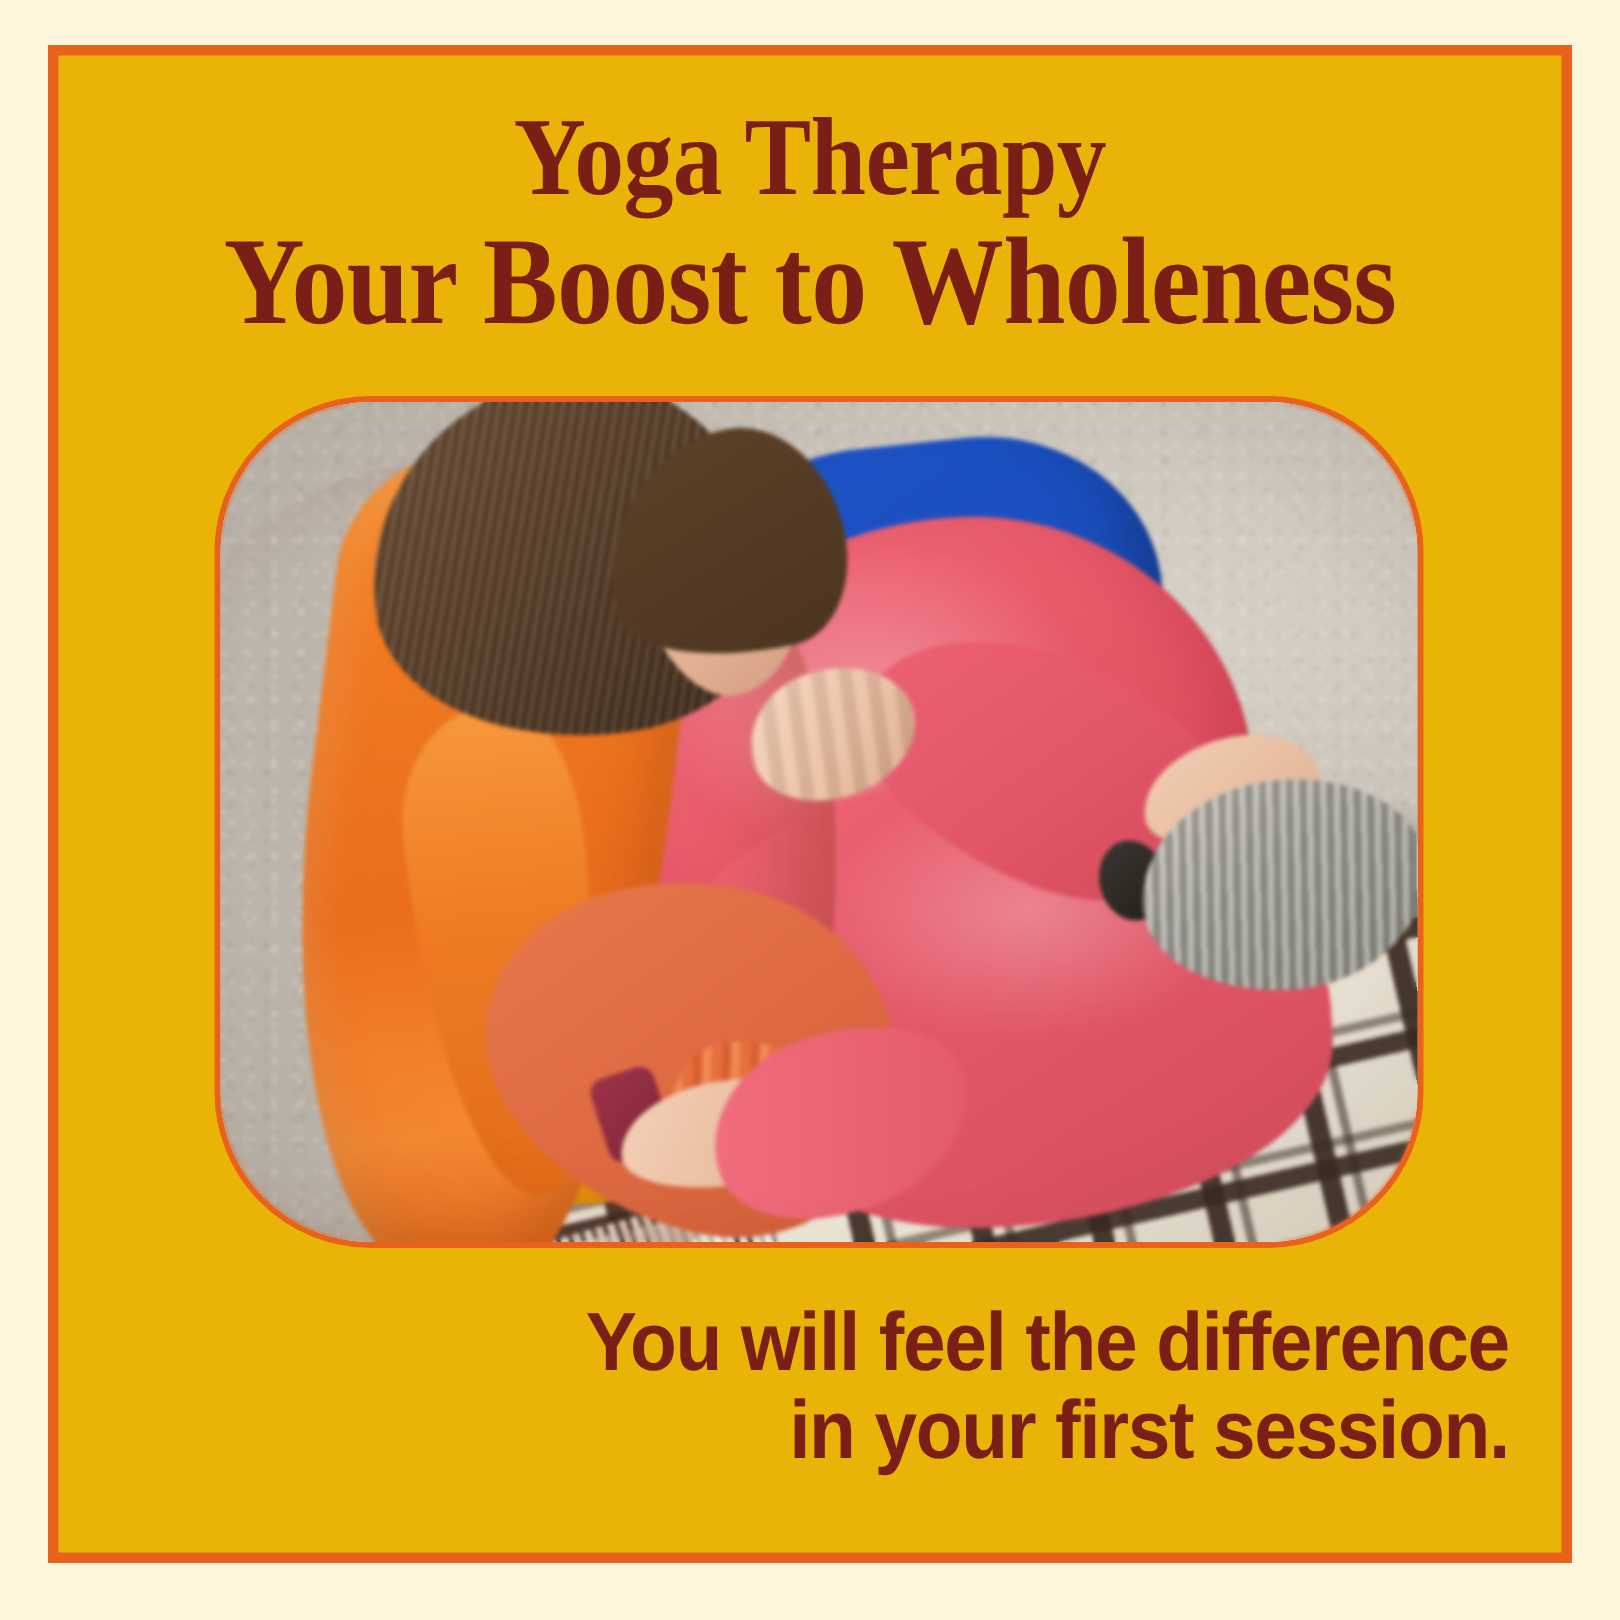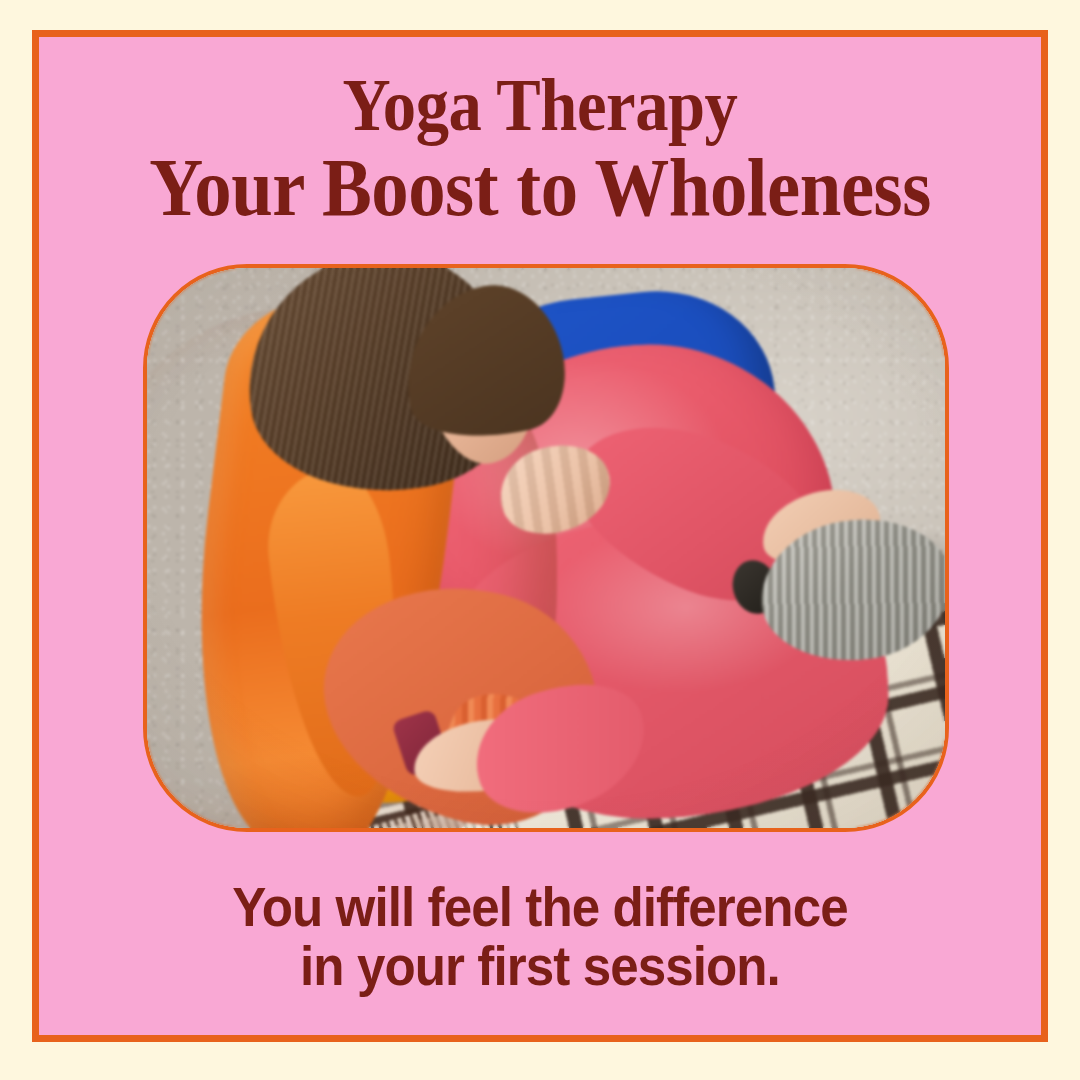--- a/index.html
+++ b/index.html
@@ -10,21 +10,21 @@
   }
   #poster {
     position:relative;
     width:1080px; height:1080px;
     background:#FEF7DE;
   }
   #panel {
     position:absolute;
     left:32px; top:30px;
     width:1016px; height:1012px;
-    background:#f9a8d4;
+    background:#eab308;
     border:7px solid #E8621C;
   }
   
   #headline {
     position:absolute;
     left:0; top:32px;
     width:100%;
     text-align:center;
     color:#7B1E16;
     font-family:"Liberation Serif", serif;
@@ -259,23 +259,23 @@
   #photo-blur {
     position:absolute; inset:0;
     backdrop-filter:blur(1.4px);
     background:radial-gradient(ellipse 90% 90% at 50% 45%, rgba(0,0,0,0) 55%, rgba(60,45,35,.12) 100%);
     pointer-events:none;
   }
 
   
   #tagline {
     position:absolute;
-    left:0; bottom:40px;
+    left:0; bottom:53px;
     width:100%;
-    text-align:center;
+    text-align:right;
     color:#7B1E16;
     font-family:"Liberation Sans", sans-serif;
     font-weight:bold;
     line-height:1.06;
     letter-spacing:-1px;
   }
   #tagline .t1 { display:block; font-size:55px; transform:scaleX(0.93); }
   #tagline .t2 { display:block; font-size:55px; transform:scaleX(0.93); }
 </style>
 </head>

